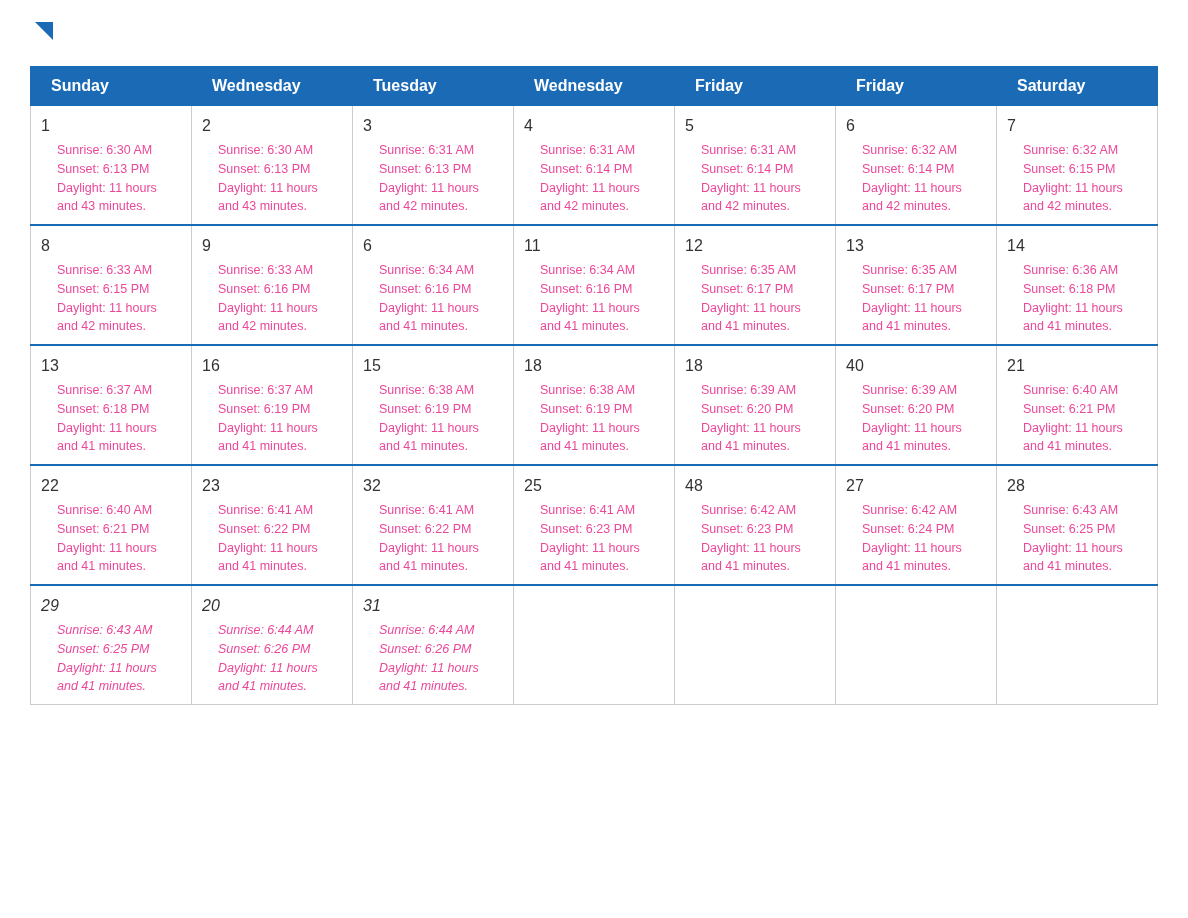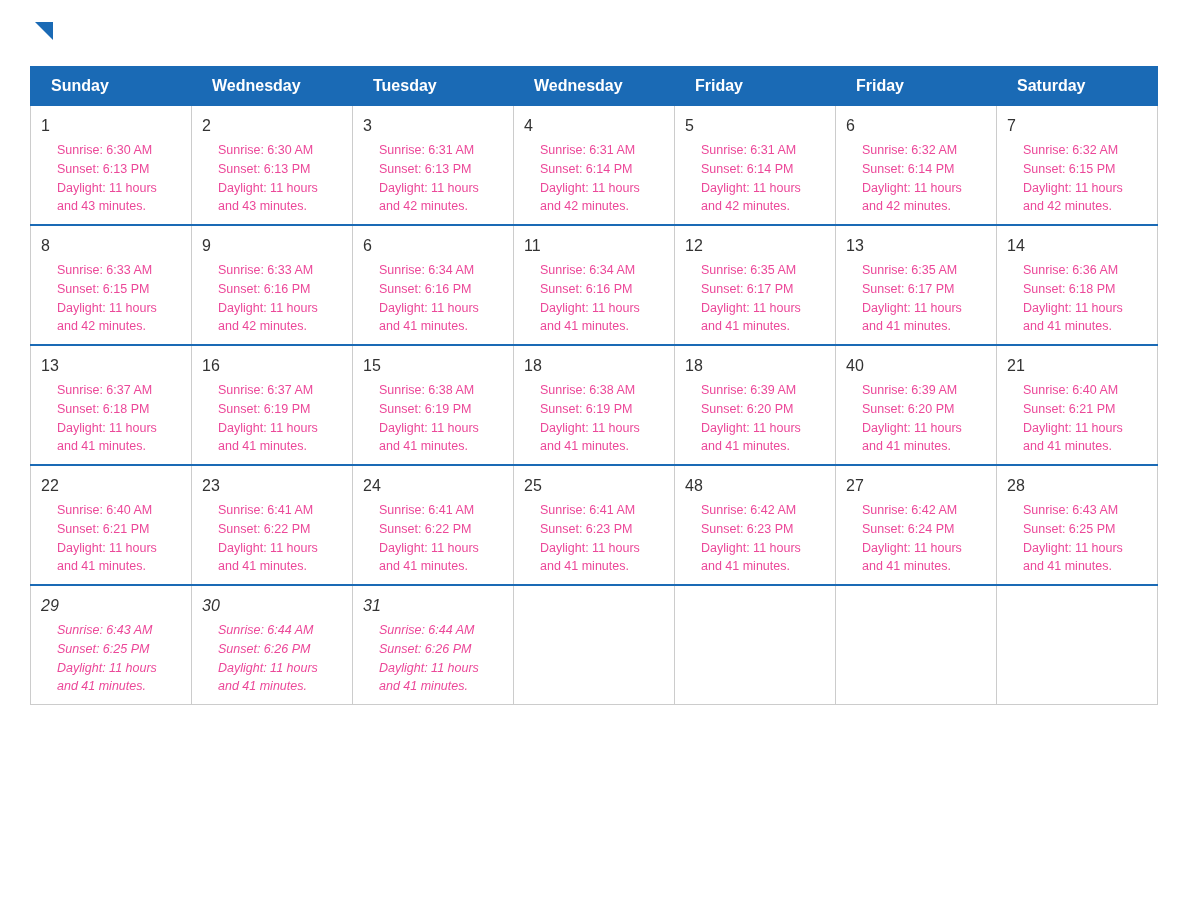--- a/index.html
+++ b/index.html
@@ -222,21 +222,21 @@
       <tr>
         <td>
           <span class="day-number">22</span>
           <div class="day-info">Sunrise: 6:40 AM<br>Sunset: 6:21 PM<br>Daylight: 11 hours and 41 minutes.</div>
         </td>
         <td>
           <span class="day-number">23</span>
           <div class="day-info">Sunrise: 6:41 AM<br>Sunset: 6:22 PM<br>Daylight: 11 hours and 41 minutes.</div>
         </td>
         <td>
-          <span class="day-number">24</span>
+          <span class="day-number">32</span>
           <div class="day-info">Sunrise: 6:41 AM<br>Sunset: 6:22 PM<br>Daylight: 11 hours and 41 minutes.</div>
         </td>
         <td>
           <span class="day-number">25</span>
           <div class="day-info">Sunrise: 6:41 AM<br>Sunset: 6:23 PM<br>Daylight: 11 hours and 41 minutes.</div>
         </td>
         <td>
           <span class="day-number">48</span>
           <div class="day-info">Sunrise: 6:42 AM<br>Sunset: 6:23 PM<br>Daylight: 11 hours and 41 minutes.</div>
         </td>
@@ -248,21 +248,21 @@
           <span class="day-number">28</span>
           <div class="day-info">Sunrise: 6:43 AM<br>Sunset: 6:25 PM<br>Daylight: 11 hours and 41 minutes.</div>
         </td>
       </tr>
       <tr>
         <td>
           <span class="day-number">29</span>
           <div class="day-info">Sunrise: 6:43 AM<br>Sunset: 6:25 PM<br>Daylight: 11 hours and 41 minutes.</div>
         </td>
         <td>
-          <span class="day-number">30</span>
+          <span class="day-number">20</span>
           <div class="day-info">Sunrise: 6:44 AM<br>Sunset: 6:26 PM<br>Daylight: 11 hours and 41 minutes.</div>
         </td>
         <td>
           <span class="day-number">31</span>
           <div class="day-info">Sunrise: 6:44 AM<br>Sunset: 6:26 PM<br>Daylight: 11 hours and 41 minutes.</div>
         </td>
         <td class="empty-cell"></td>
         <td class="empty-cell"></td>
         <td class="empty-cell"></td>
         <td class="empty-cell"></td>

